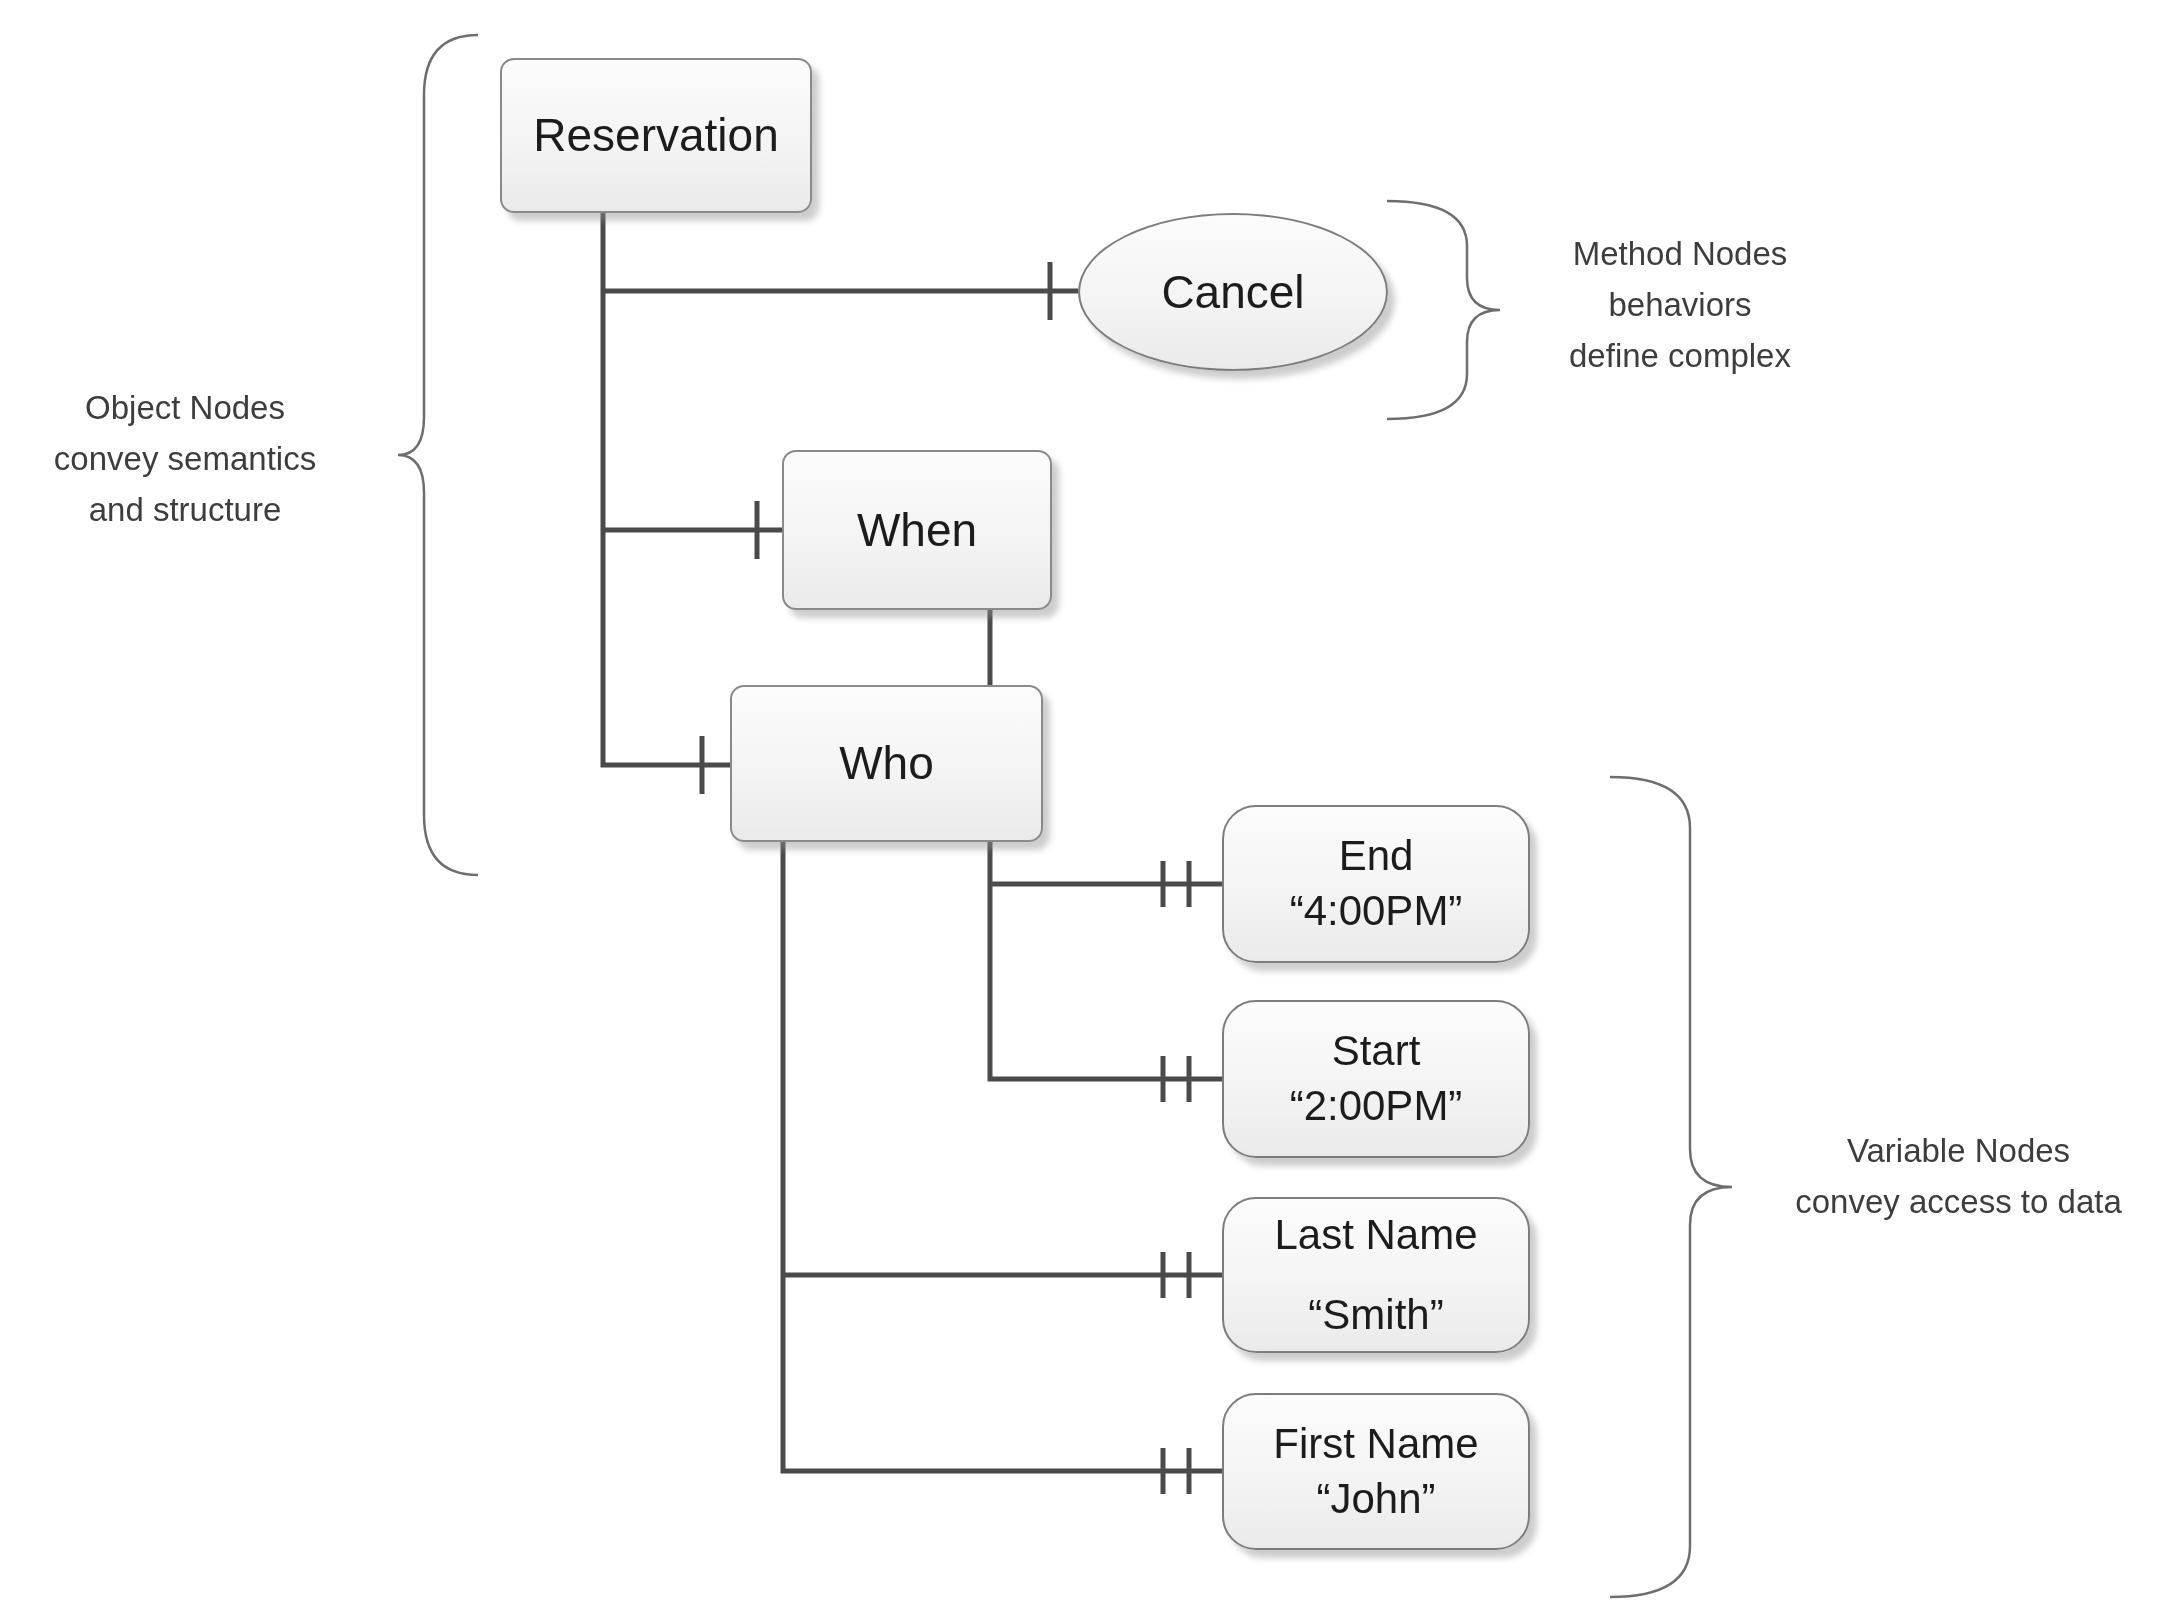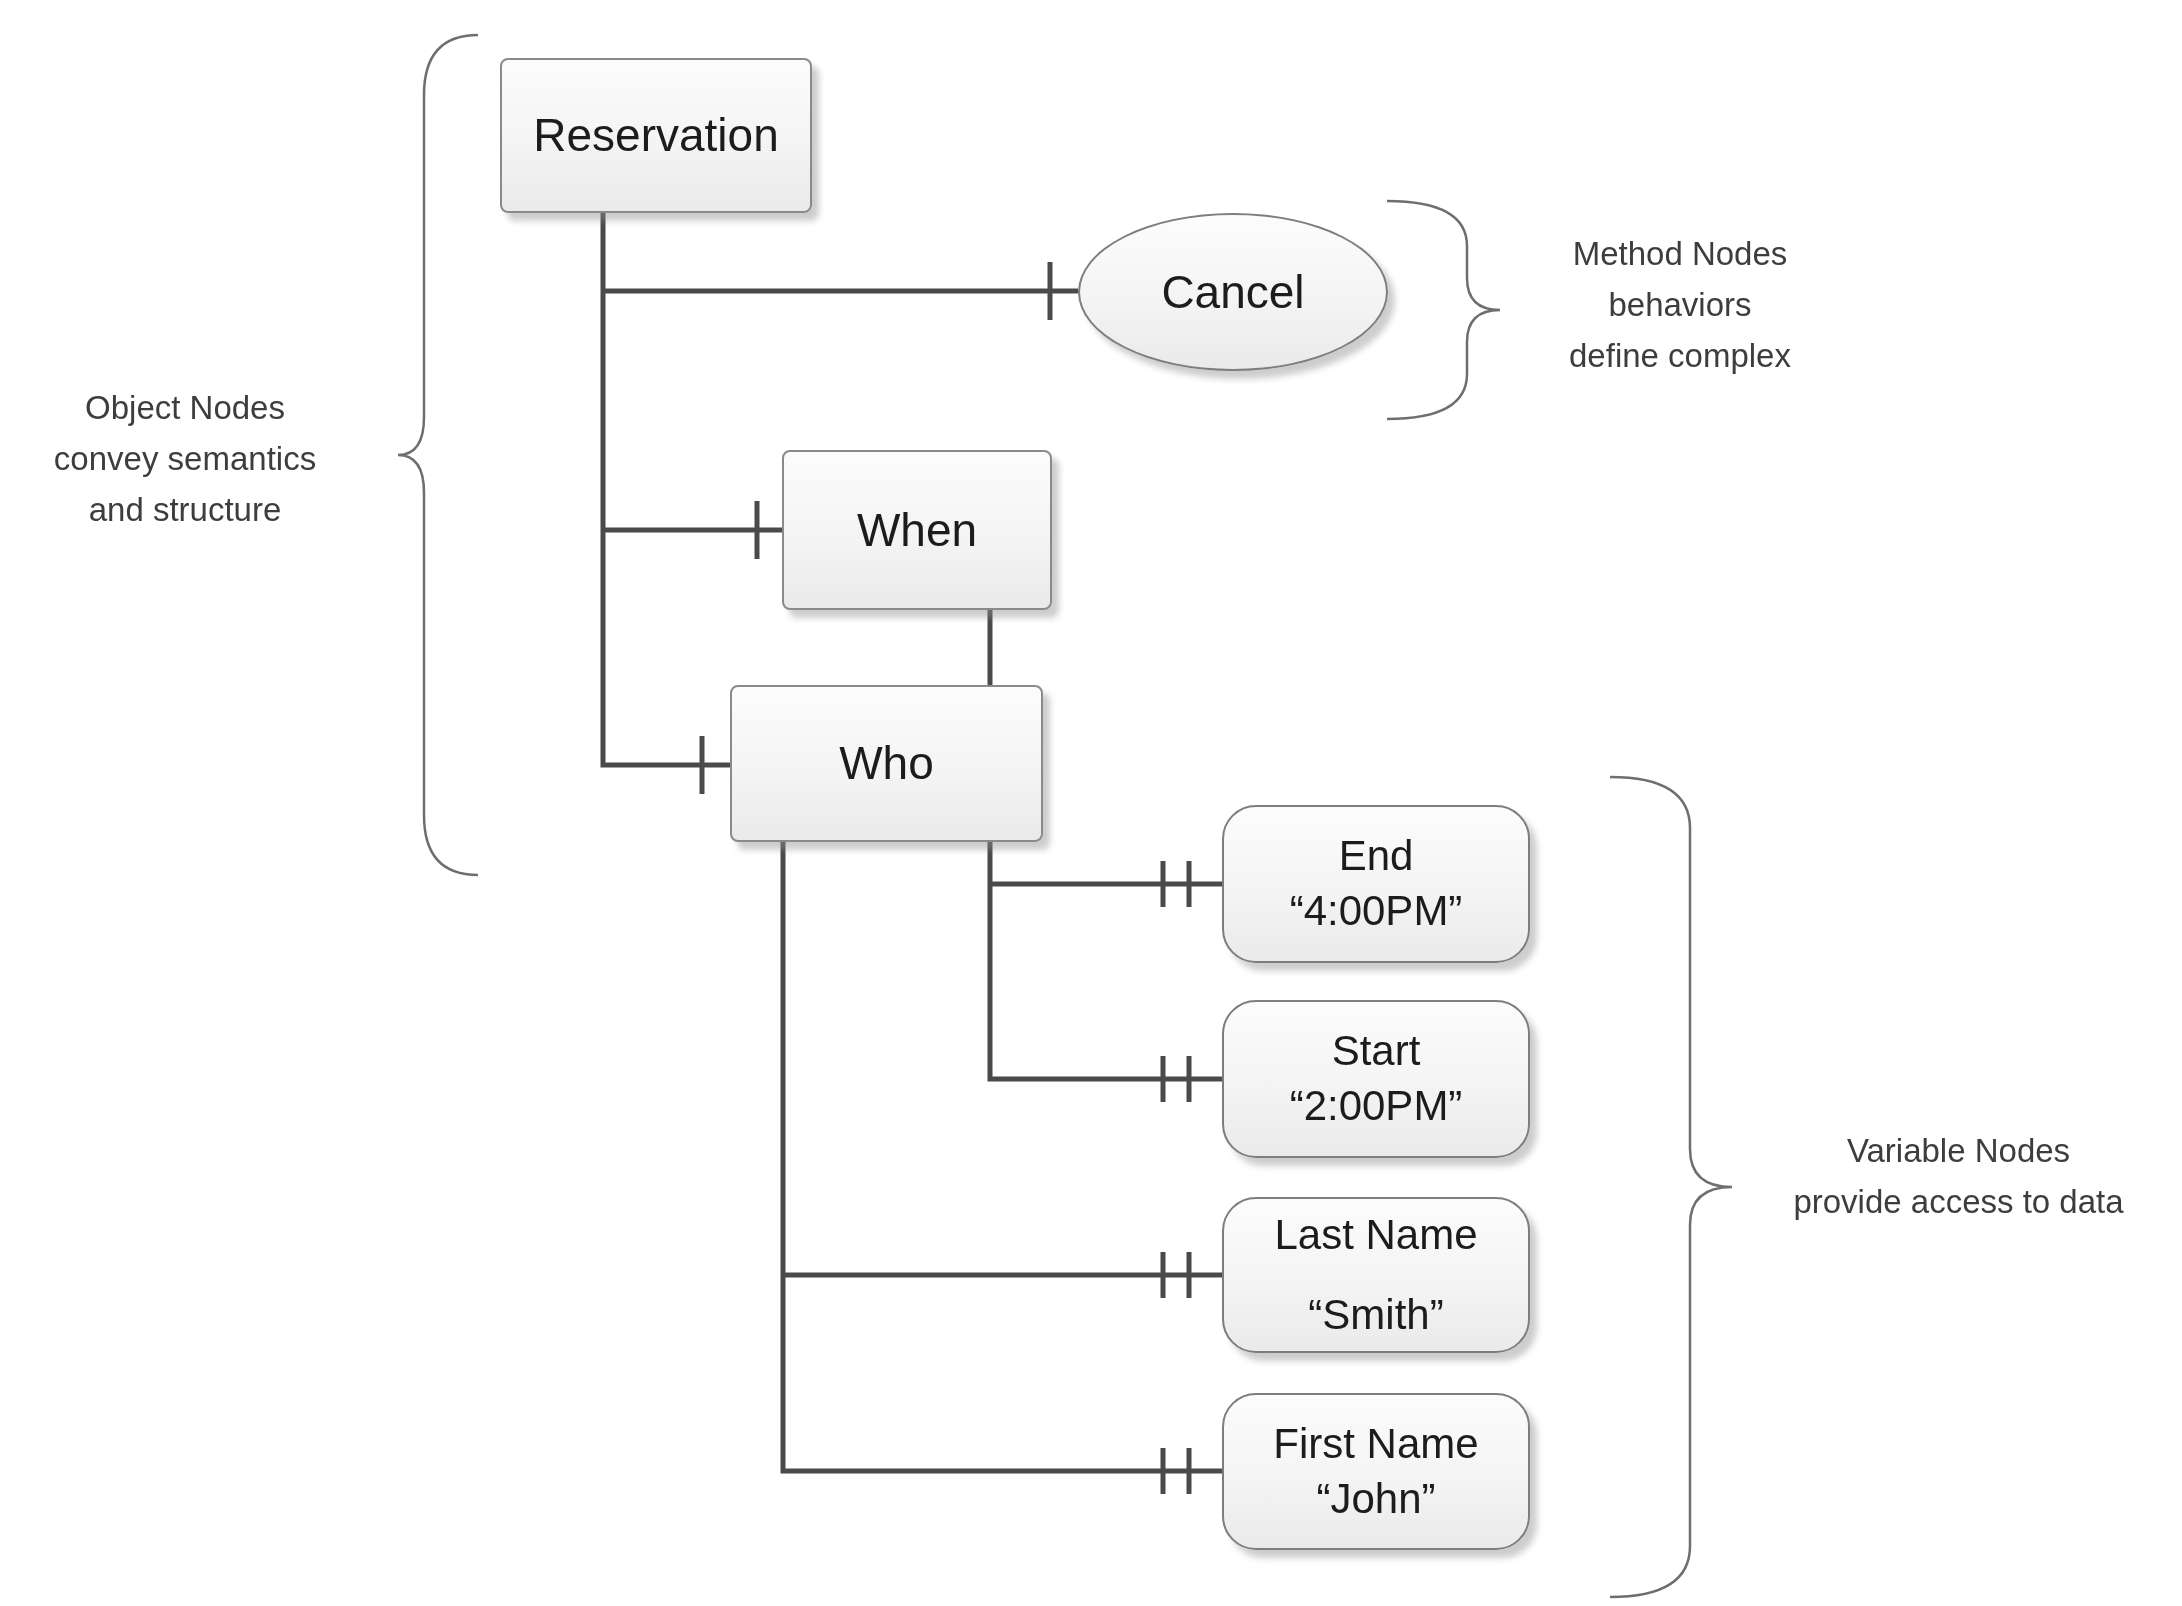--- a/index.html
+++ b/index.html
@@ -15,21 +15,21 @@
   .node{
     position:absolute;
     display:flex;flex-direction:column;align-items:center;justify-content:center;
     background:linear-gradient(180deg,#fcfcfc 0%,#f4f4f4 55%,#eaeaea 100%);
     border:2px solid #8a8a8a;
     box-shadow:7px 8px 6px rgba(145,145,145,0.45);
     color:#1c1c1c;
     box-sizing:border-box;
     text-align:center;
   }
-  .rect{border-radius:8px;}
+  .rect{border-radius:14px;}
   .rounded{border-radius:34px;border-color:#7d7d7d;}
   .ellipse{border-radius:50%;border-color:#7d7d7d;}
   .node-label{font-size:46px;line-height:1.1;}
   .var-label,.var-value{font-size:42px;line-height:1.3;}
 
   .annotation{
     position:absolute;
     color:#3d3d3d;
     font-size:33px;line-height:1.55;
     text-align:center;
@@ -115,16 +115,16 @@
   </div>
 
   <div class="annotation" style="left:1535px;top:228px;width:290px;">
     <div>Method Nodes</div>
     <div>behaviors</div>
     <div>define complex</div>
   </div>
 
   <div class="annotation" style="left:1735px;top:1125px;width:447px;">
     <div>Variable Nodes</div>
-    <div>provide access to data</div>
+    <div>convey access to data</div>
   </div>
 
 </div>
 
 </body></html>

